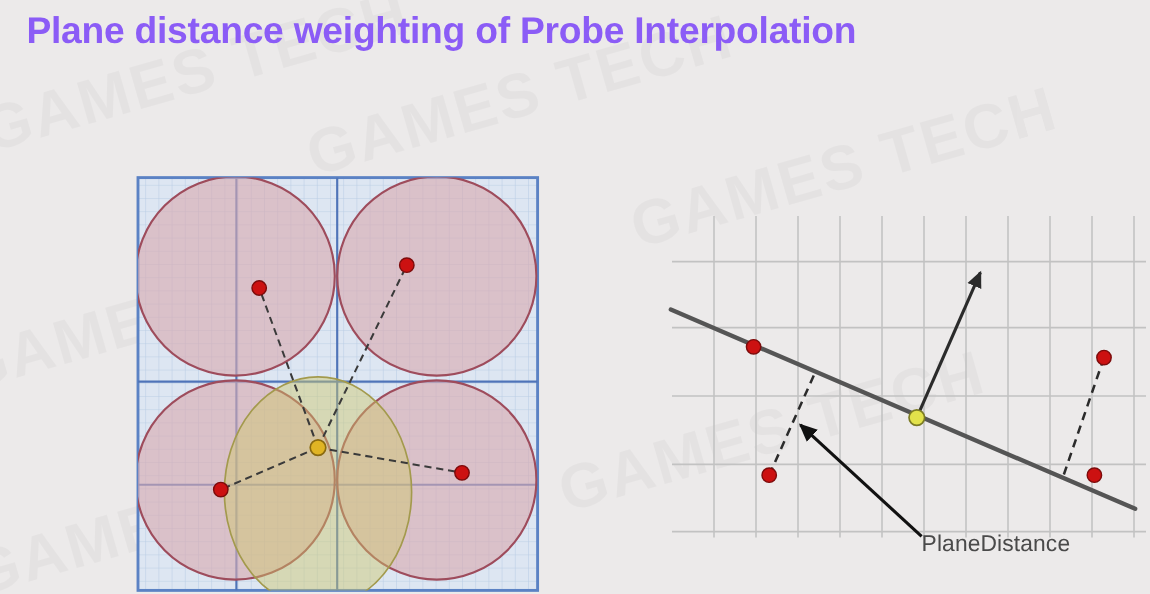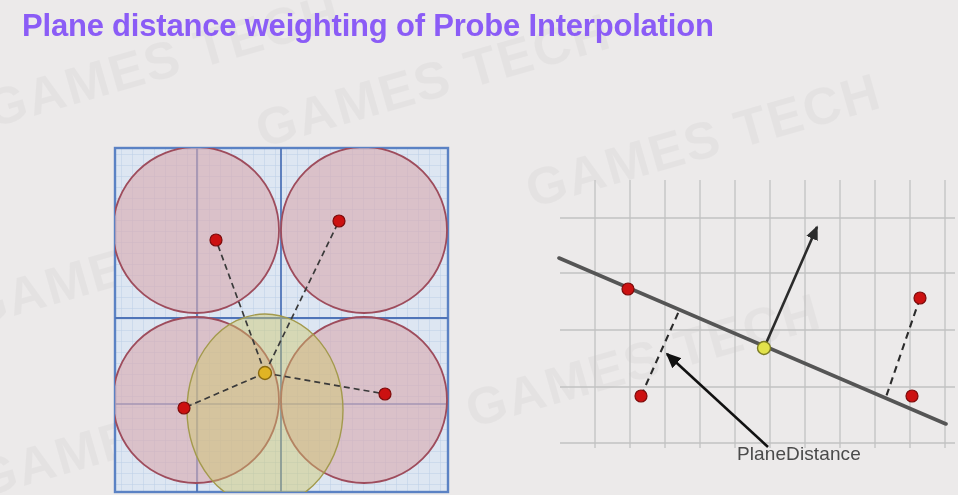--- a/index.html
+++ b/index.html
@@ -24,21 +24,21 @@
     position:absolute;left:22px;top:8px;
     font-size:31px;font-weight:700;color:#8b5cf6;
     letter-spacing:-.2px;
     font-family:"Liberation Sans", sans-serif;
   }
   .panel{position:absolute;}
   #left-panel{left:108px;top:142px;width:348px;height:353px;}
   #right-panel{left:540px;top:150px;width:418px;height:345px;}
   svg{display:block;}
   #plane-distance-label{
-    position:absolute;left:737px;top:443px;
+    position:absolute;left:768px;top:443px;
     font-size:19px;color:#4a4a4a;font-weight:400;
     font-family:"Liberation Sans", sans-serif;
     letter-spacing:.1px;
   }
 </style>
 </head>
 <body>
 
 <div id="watermark-layer">
   <span style="left:-20px;top:30px">GAMES TECH</span>

